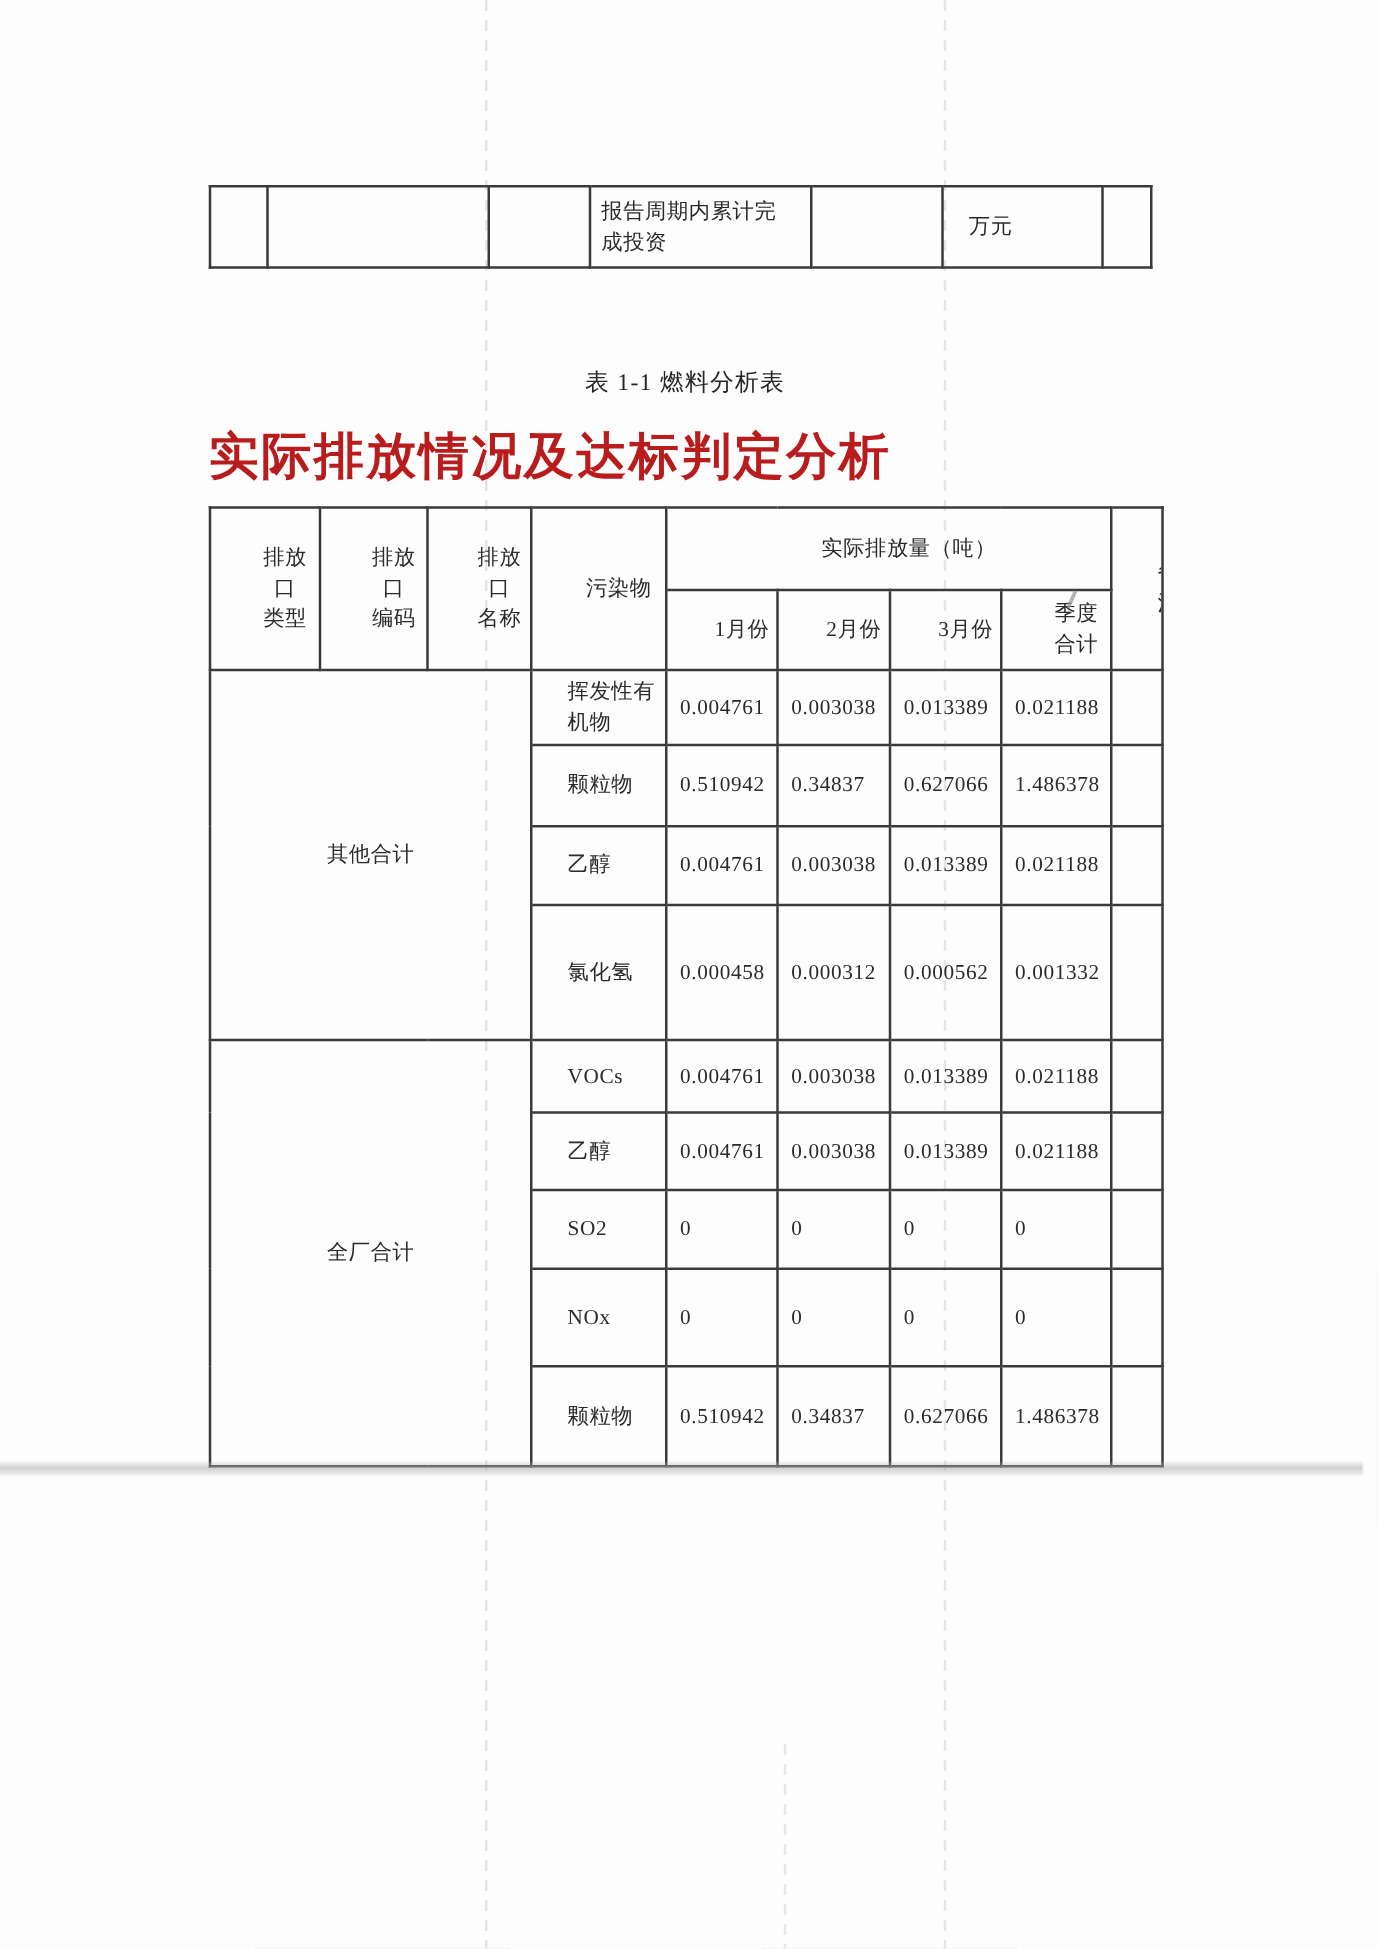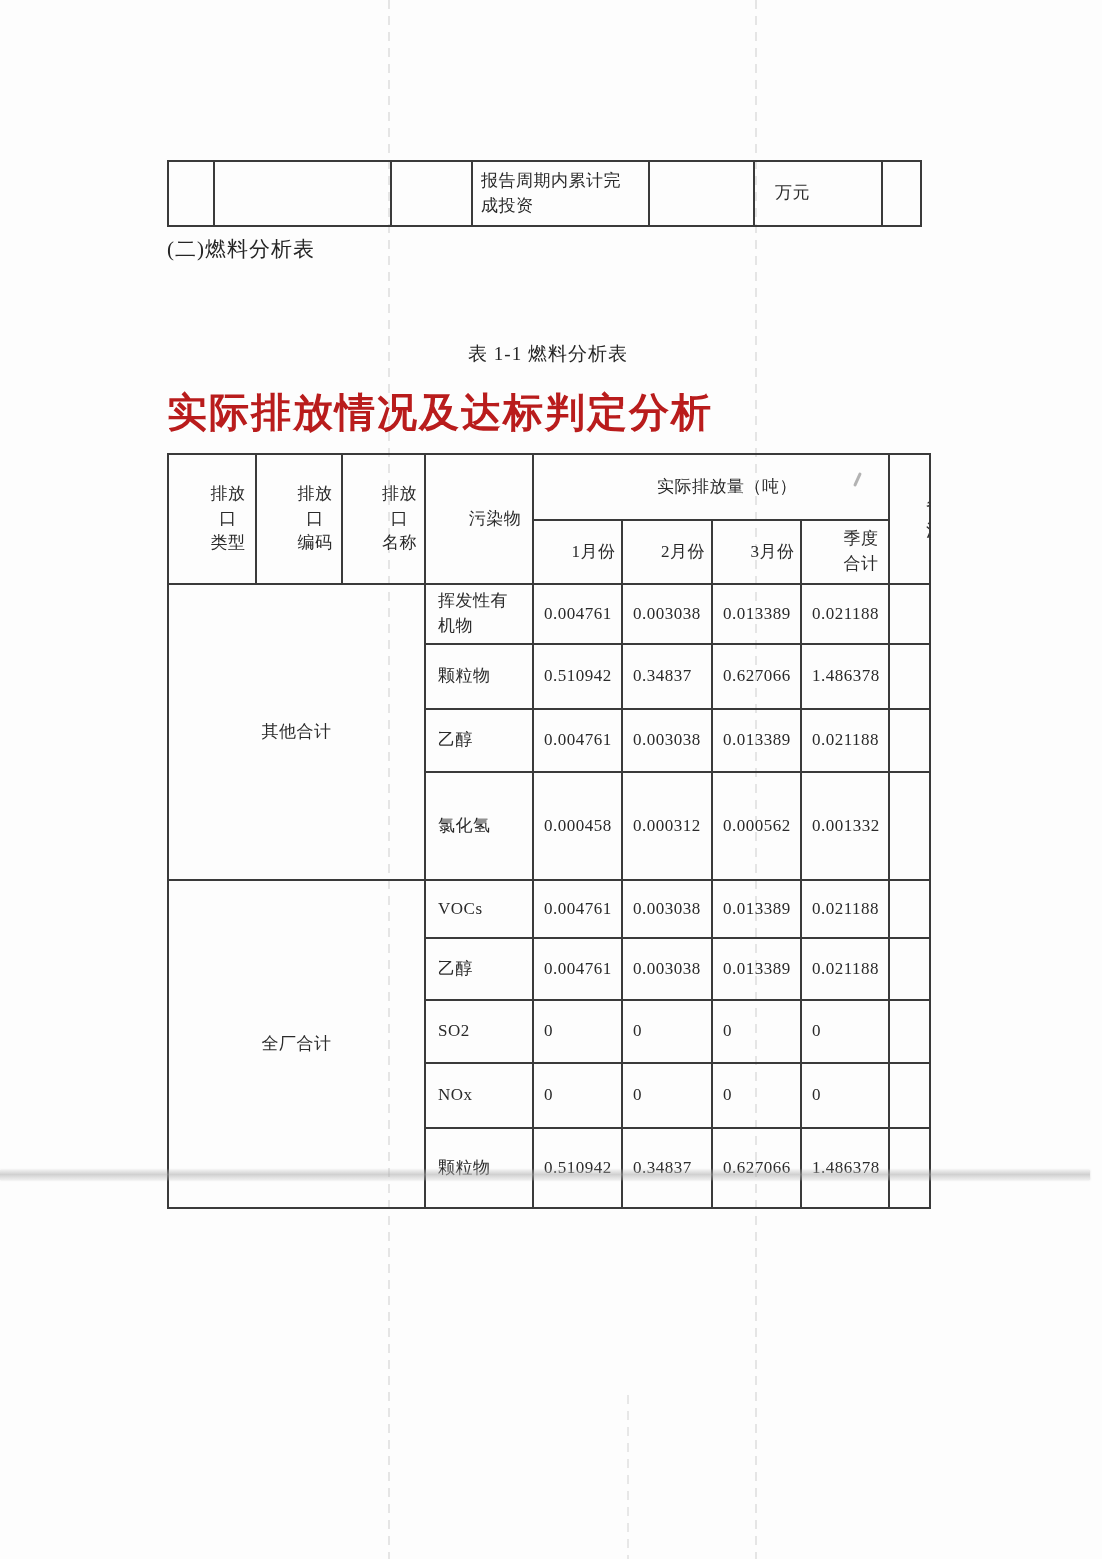--- a/index.html
+++ b/index.html
@@ -27,21 +27,21 @@
   .scan-band{
     position:absolute;left:0;top:1170px;width:1090px;height:10px;z-index:5;pointer-events:none;
     background:linear-gradient(180deg,rgba(186,186,186,.22),rgba(172,172,172,.55) 45%,rgba(186,186,186,.22));
     box-shadow:0 0 2px rgba(180,180,180,.4);
   }
   .ink-speck{
     position:absolute;left:856px;top:472px;width:3px;height:15px;z-index:2;
     background:#9a9a9a;border-radius:2px;opacity:.75;transform:rotate(24deg);
   }
   
-  .content{position:absolute;left:167px;top:160px;width:762px;z-index:1;}
+  .content{position:absolute;left:167px;top:148px;width:762px;z-index:1;}
   table{border-collapse:collapse;table-layout:fixed;}
   td,th{
     border:2px solid #3a3a3a;
     font-size:17px;font-weight:normal;
     line-height:1.45;vertical-align:middle;
     white-space:pre-line;overflow:hidden;
     padding:2px 4px;
     letter-spacing:.5px;
     color:#2a2a2a;
   }
@@ -68,24 +68,24 @@
   .t2 thead tr.h1{height:66px;}
   .t2 thead tr.h2{height:64px;}
   .t2 th{text-align:center;padding-left:36px;}
   .t2 tbody tr:nth-child(1){height:60px;}
   .t2 tbody tr:nth-child(2){height:65px;}
   .t2 tbody tr:nth-child(3){height:63px;}
   .t2 tbody tr:nth-child(4){height:108px;}
   .t2 tbody tr:nth-child(5){height:58px;}
   .t2 tbody tr:nth-child(6){height:62px;}
   .t2 tbody tr:nth-child(7){height:63px;}
-  .t2 tbody tr:nth-child(8){height:65px;}
+  .t2 tbody tr:nth-child(8){height:78px;}
   .t2 tbody tr:nth-child(9){height:80px;}
   .t2 td.group{text-align:center;}
-  .t2 td.pol{text-align:left;padding-left:12px;}
+  .t2 td.pol{text-align:left;padding-left:28px;}
   .t2 td.val{text-align:left;padding-left:10px;}
 </style>
 </head>
 <body>
 
 <div class="page">
 
   <div class="fold-line v1"></div>
   <div class="fold-line v2"></div>
   <div class="fold-streak"></div>
@@ -110,21 +110,20 @@
         <td></td>
         <td class="invest">报告周期内累计完
 成投资</td>
         <td></td>
         <td class="unit">万元</td>
         <td></td>
       </tr>
     </tbody>
       </table>
 
-    <div class="sec-label">(二)燃料分析表</div>
 
     <div class="caption">表 1-1 燃料分析表</div>
 
 
     <h1 class="main-heading">实际排放情况及达标判定分析</h1>
 
 
 
     <table class="t2">
       <colgroup>

